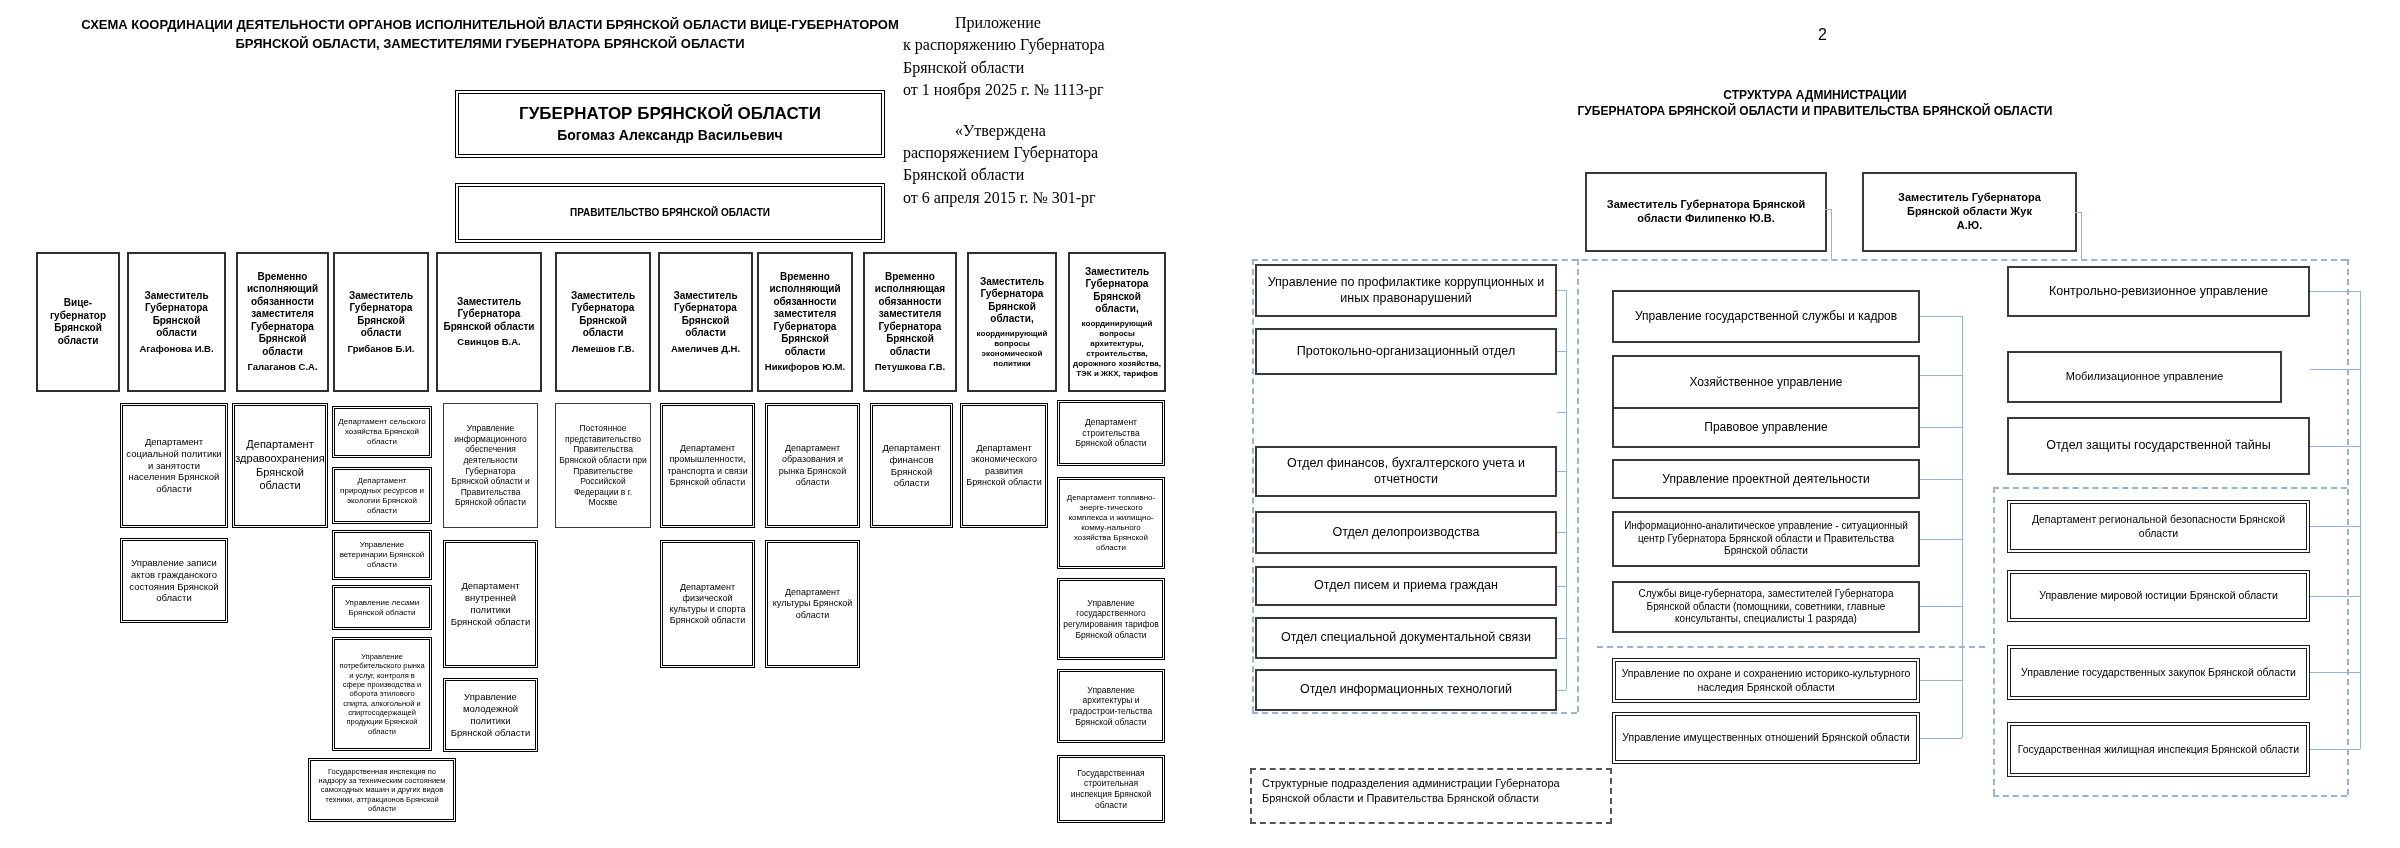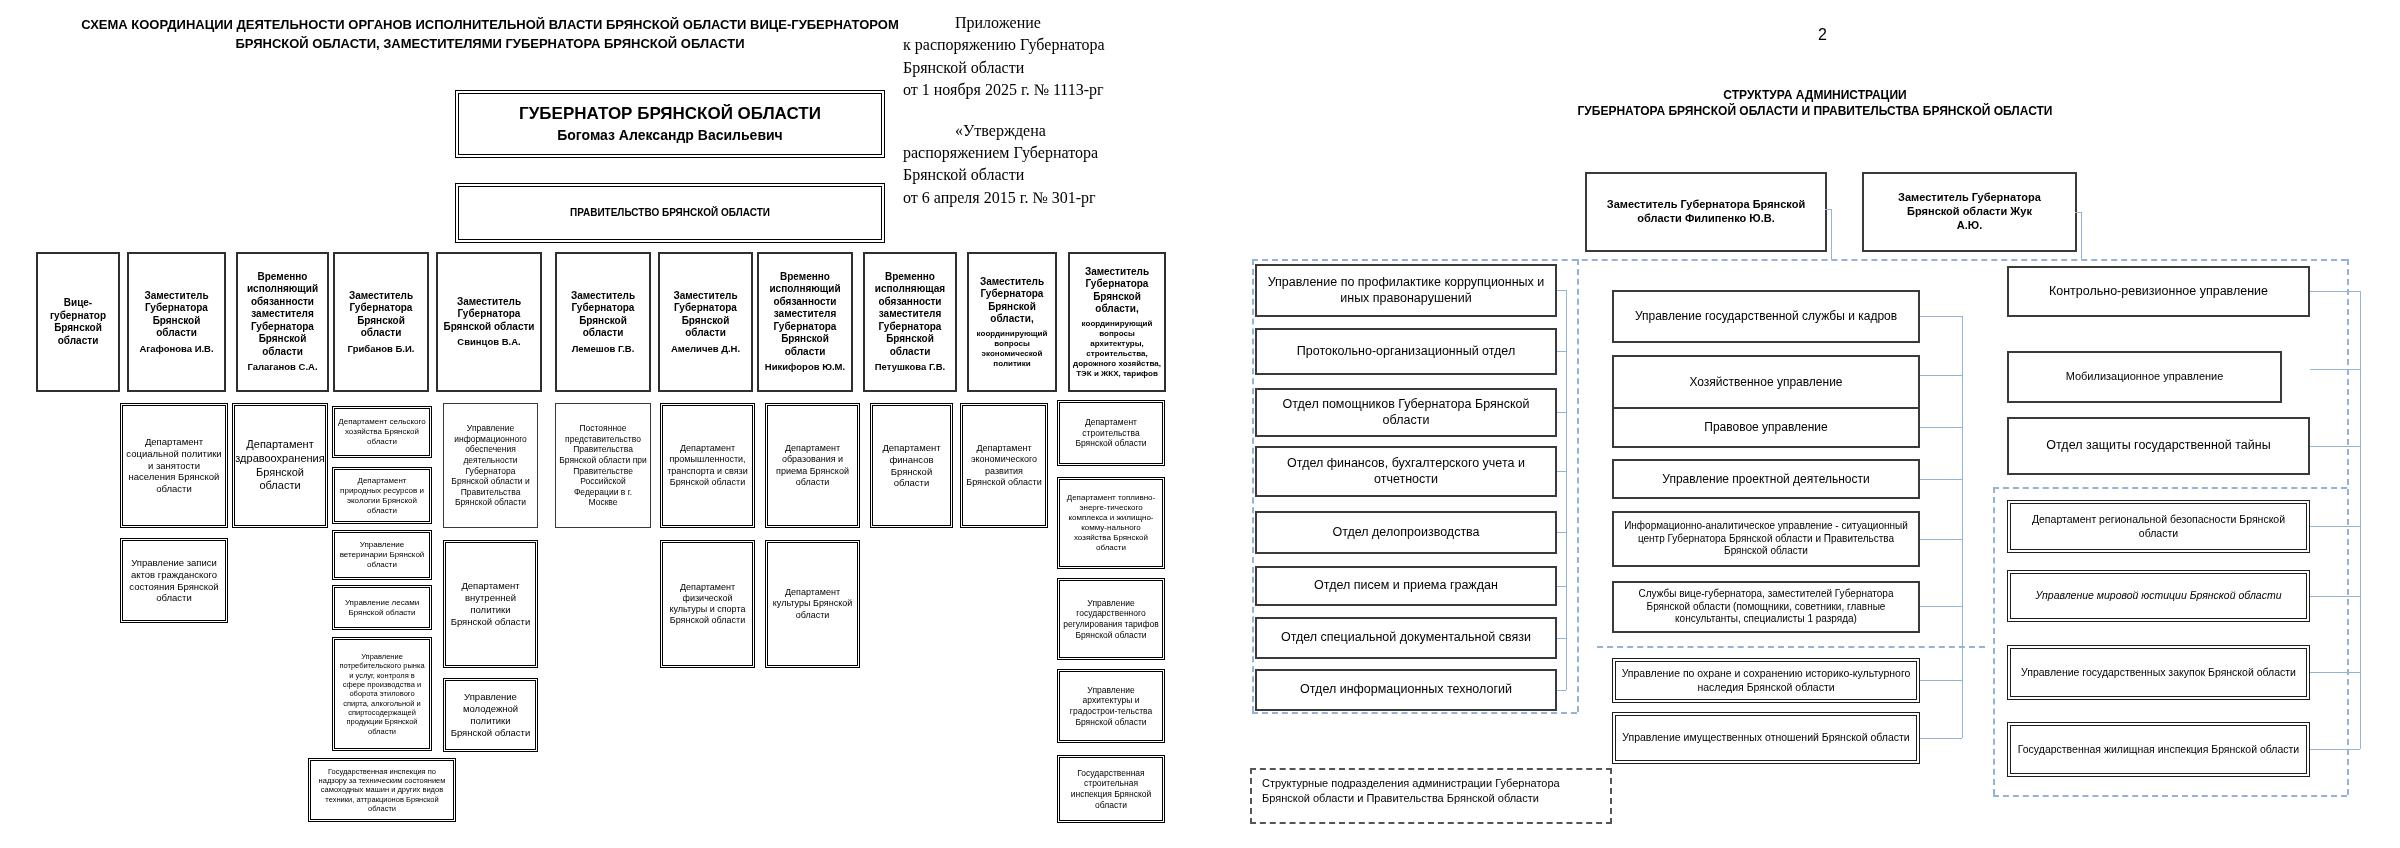--- a/index.html
+++ b/index.html
@@ -139,60 +139,59 @@
   <div class="bx b-double" style="left:332px;top:530px;width:100px;height:50px;font-size:8px;">Управление ветеринарии Брянской области</div>
   <div class="bx b-double" style="left:332px;top:585px;width:100px;height:45px;font-size:8px;">Управление лесами Брянской области</div>
   <div class="bx b-double" style="left:332px;top:637px;width:100px;height:114px;font-size:7.5px;">Управление потребительского рынка и услуг, контроля в сфере производства и оборота этилового спирта, алкогольной и спиртосодержащей продукции Брянской области</div>
   <div class="bx b-double" style="left:308px;top:758px;width:148px;height:64px;font-size:7.5px;">Государственная инспекция по надзору за техническим состоянием самоходных машин и других видов техники, аттракционов Брянской области</div>
   <div class="bx b-thin" style="left:443px;top:403px;width:95px;height:125px;font-size:8.5px;">Управление информационного обеспечения деятельности Губернатора Брянской области и Правительства Брянской области</div>
   <div class="bx b-double" style="left:443px;top:540px;width:95px;height:128px;font-size:9.5px;">Департамент внутренней политики Брянской области</div>
   <div class="bx b-double" style="left:443px;top:678px;width:95px;height:74px;font-size:9.5px;">Управление молодежной политики Брянской области</div>
   <div class="bx b-thin" style="left:555px;top:403px;width:96px;height:125px;font-size:8.5px;">Постоянное представительство Правительства Брянской области при Правительстве Российской Федерации в г. Москве</div>
   <div class="bx b-double" style="left:660px;top:403px;width:95px;height:125px;font-size:9px;">Департамент промышленности, транспорта и связи Брянской области</div>
   <div class="bx b-double" style="left:660px;top:540px;width:95px;height:128px;font-size:9px;">Департамент физической культуры и спорта Брянской области</div>
-  <div class="bx b-double" style="left:765px;top:403px;width:95px;height:125px;font-size:9px;">Департамент образования и приема Брянской области</div>
+  <div class="bx b-double" style="left:765px;top:403px;width:95px;height:125px;font-size:9px;">Департамент образования и рынка Брянской области</div>
   <div class="bx b-double" style="left:765px;top:540px;width:95px;height:128px;font-size:9px;">Департамент культуры Брянской области</div>
   <div class="bx b-double" style="left:870px;top:403px;width:83px;height:125px;font-size:9.5px;">Департамент финансов Брянской области</div>
   <div class="bx b-double" style="left:960px;top:403px;width:88px;height:125px;font-size:9px;">Департамент экономического развития Брянской области</div>
   <div class="bx b-double" style="left:1057px;top:400px;width:108px;height:66px;font-size:8.5px;">Департамент строительства Брянской области</div>
   <div class="bx b-double" style="left:1057px;top:477px;width:108px;height:92px;font-size:8px;">Департамент топливно-энерге-тического комплекса и жилищно-комму-нального хозяйства Брянской области</div>
   <div class="bx b-double" style="left:1057px;top:578px;width:108px;height:82px;font-size:8.5px;">Управление государственного регулирования тарифов Брянской области</div>
   <div class="bx b-double" style="left:1057px;top:669px;width:108px;height:74px;font-size:8.5px;">Управление архитектуры и градострои-тельства Брянской области</div>
   <div class="bx b-double" style="left:1057px;top:755px;width:108px;height:68px;font-size:8.5px;">Государственная строительная инспекция Брянской области</div>
 
   <div class="pagenum" style="left:1818px;top:26px;">2</div>
   <div class="ttl" style="left:1450px;top:88px;width:730px;font-size:12px;">СТРУКТУРА АДМИНИСТРАЦИИ</div>
   <div class="ttl" style="left:1450px;top:104px;width:730px;font-size:12px;">ГУБЕРНАТОРА БРЯНСКОЙ ОБЛАСТИ  И ПРАВИТЕЛЬСТВА БРЯНСКОЙ ОБЛАСТИ</div>
 
   <div class="bx b2-single bold" style="left:1585px;top:172px;width:242px;height:80px;font-size:11px;">Заместитель Губернатора Брянской области Филипенко Ю.В.</div>
   <div class="bx b2-single bold" style="left:1862px;top:172px;width:215px;height:80px;font-size:11px;padding:2px 30px;">Заместитель Губернатора Брянской области Жук А.Ю.</div>
 
   <div class="bx b2-single" style="left:1255px;top:264px;width:302px;height:53px;font-size:12.5px;">Управление по профилактике коррупционных и иных правонарушений</div>
   <div class="bx b2-single" style="left:1255px;top:328px;width:302px;height:47px;font-size:12.5px;">Протокольно-организационный отдел</div>
-  <div class="bx b2-single" style="left:1255px;top:388px;width:302px;height:49px;font-size:12.5px;">Отдел помощников Губернатора Брянской области</div>
   <div class="bx b2-single" style="left:1255px;top:511px;width:302px;height:43px;font-size:12.5px;">Отдел делопроизводства</div>
   <div class="bx b2-single" style="left:1255px;top:446px;width:302px;height:51px;font-size:12.5px;">Отдел финансов, бухгалтерского учета и отчетности</div>
   <div class="bx b2-single" style="left:1255px;top:566px;width:302px;height:40px;font-size:12.5px;">Отдел писем и приема граждан</div>
   <div class="bx b2-single" style="left:1255px;top:617px;width:302px;height:42px;font-size:12.5px;">Отдел специальной документальной связи</div>
   <div class="bx b2-single" style="left:1255px;top:669px;width:302px;height:42px;font-size:12.5px;">Отдел информационных технологий</div>
 
   <div class="bx b2-single" style="left:1612px;top:290px;width:308px;height:53px;font-size:12px;">Управление государственной службы и кадров</div>
   <div class="bx b2-single" style="left:1612px;top:355px;width:308px;height:54px;font-size:12px;">Хозяйственное управление</div>
   <div class="bx b2-single" style="left:1612px;top:407px;width:308px;height:41px;font-size:12px;">Правовое управление</div>
   <div class="bx b2-single" style="left:1612px;top:459px;width:308px;height:40px;font-size:12px;">Управление проектной деятельности</div>
   <div class="bx b2-single" style="left:1612px;top:511px;width:308px;height:56px;font-size:10px;">Информационно-аналитическое управление - ситуационный центр Губернатора Брянской области и Правительства Брянской области</div>
   <div class="bx b2-single" style="left:1612px;top:581px;width:308px;height:52px;font-size:10px;">Службы вице-губернатора, заместителей Губернатора Брянской области  (помощники, советники, главные консультанты, специалисты 1 разряда)</div>
   <div class="bx b2-double" style="left:1612px;top:658px;width:308px;height:45px;font-size:10.5px;">Управление по охране и сохранению историко-культурного наследия Брянской области</div>
   <div class="bx b2-double" style="left:1612px;top:712px;width:308px;height:52px;font-size:10.5px;">Управление имущественных отношений Брянской области</div>
 
   <div class="bx b2-single" style="left:2007px;top:266px;width:303px;height:51px;font-size:12.5px;">Контрольно-ревизионное управление</div>
   <div class="bx b2-single" style="left:2007px;top:343px;width:275px;height:52px;font-size:11px;margin-top:8px;">Мобилизационное управление</div>
   <div class="bx b2-single" style="left:2007px;top:417px;width:303px;height:58px;font-size:12.5px;">Отдел защиты государственной тайны</div>
   <div class="bx b2-double" style="left:2007px;top:500px;width:303px;height:53px;font-size:10.5px;">Департамент региональной безопасности Брянской области</div>
-  <div class="bx b2-double" style="left:2007px;top:570px;width:303px;height:52px;font-size:10.5px;font-style:italic;">Управление мировой юстиции Брянской области</div>
+  <div class="bx b2-double" style="left:2007px;top:570px;width:303px;height:52px;font-size:10.5px;">Управление мировой юстиции Брянской области</div>
   <div class="bx b2-double" style="left:2007px;top:645px;width:303px;height:55px;font-size:10.5px;">Управление государственных закупок Брянской области</div>
   <div class="bx b2-double" style="left:2007px;top:722px;width:303px;height:55px;font-size:10.5px;">Государственная жилищная инспекция Брянской области</div>
 
   <div class="legend" style="left:1250px;top:768px;width:362px;height:56px;">Структурные подразделения администрации Губернатора Брянской области и Правительства Брянской области</div>
 
   <div class="hd" style="left:1252px;top:259px;width:1095px;"></div>
   <div class="vd" style="left:1252px;top:259px;height:453px;"></div>
   <div class="vd" style="left:1577px;top:259px;height:453px;"></div>
   <div class="hd" style="left:1252px;top:712px;width:325px;"></div>
   <div class="hd" style="left:1597px;top:646px;width:388px;"></div>

